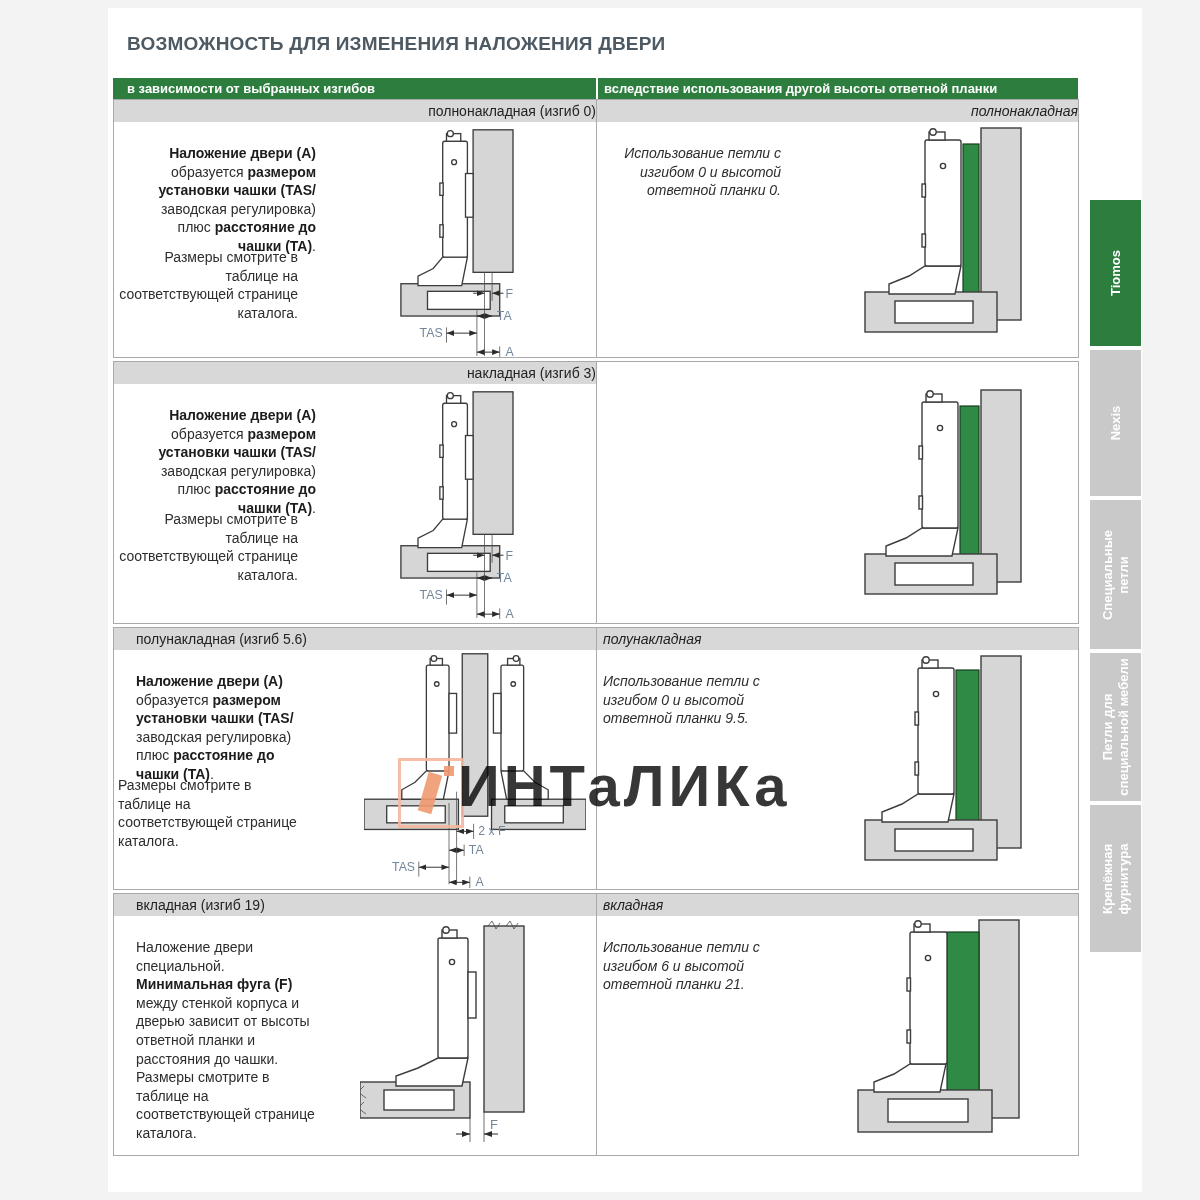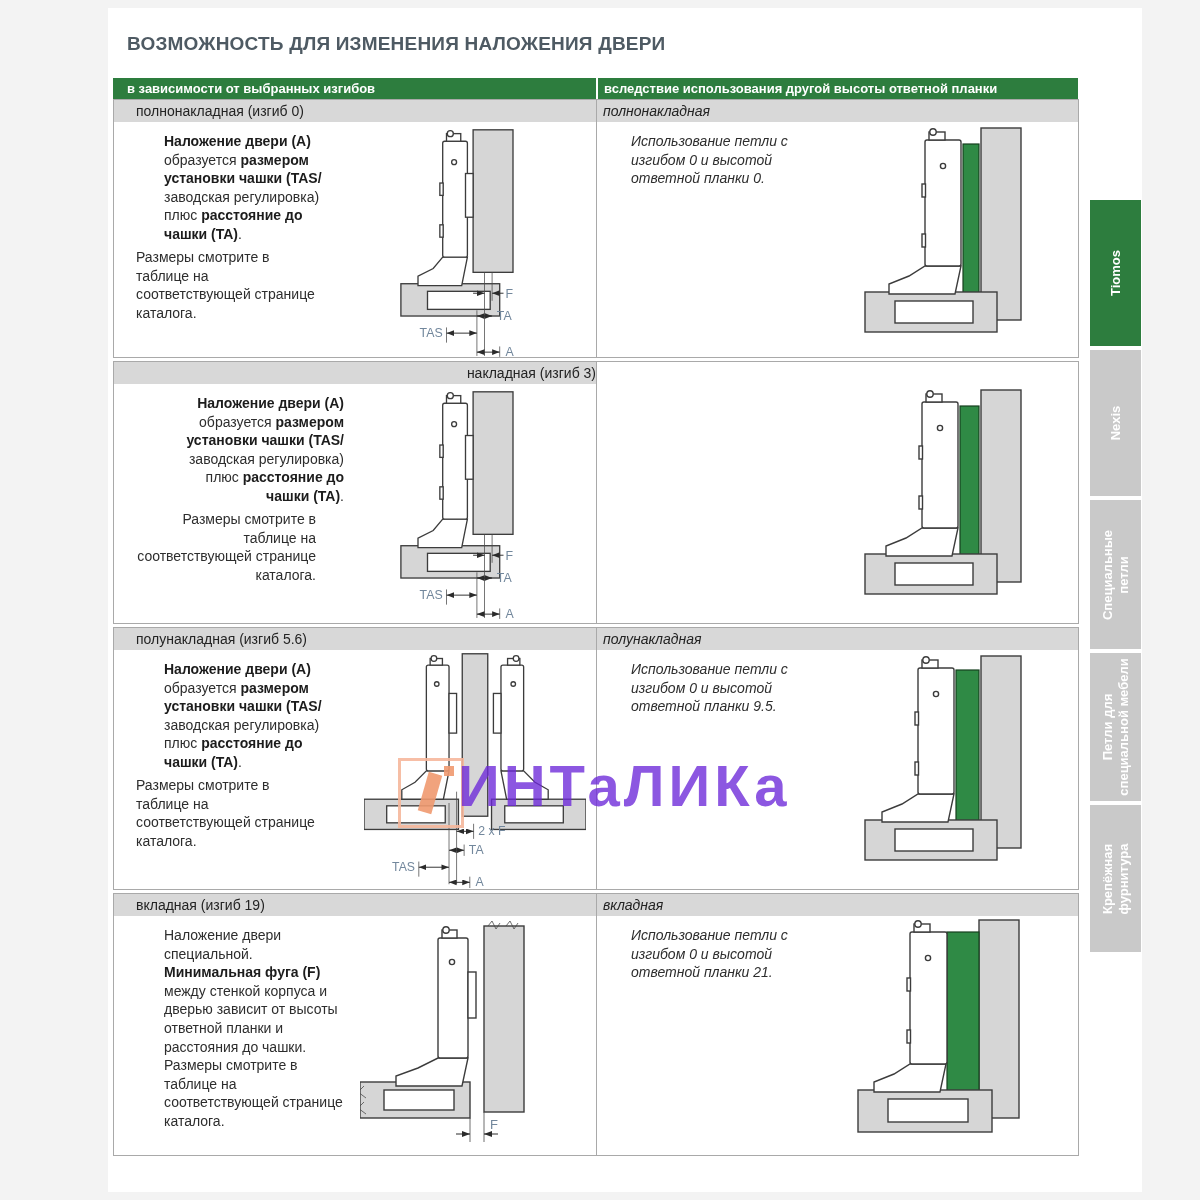--- a/index.html
+++ b/index.html
@@ -1,58 +1,58 @@
 <!DOCTYPE html>
 <html><head>
 <meta charset="utf-8">
 <style>
   html,body{margin:0;padding:0;}
   body{width:1200px;height:1200px;background:#f3f3f3;font-family:"Liberation Sans",sans-serif;}
-  #canvas{position:relative;width:1200px;height:1200px;overflow:hidden;}
+  #canvas{position:relative;width:1107px;height:1200px;overflow:hidden;padding-left:36px;}
   .page{position:absolute;left:108px;top:8px;width:1034px;height:1184px;background:#ffffff;}
   .title{position:absolute;left:127px;top:33px;font-size:19px;font-weight:bold;color:#4e5a63;letter-spacing:.2px;}
   .th{position:absolute;top:78px;height:21px;background:#2d7d3e;color:#fff;font-size:13px;font-weight:bold;box-sizing:border-box;padding-top:3px;}
   .th.l{left:113px;width:483px;padding-left:14px;}
   .th.r{left:598px;width:480px;padding-left:6px;}
   .sec{position:absolute;left:113px;width:966px;background:#fff;border:1px solid #a9a9a9;box-sizing:border-box;}
   .cl{position:absolute;left:0;top:0;bottom:0;width:483px;border-right:1px solid #a9a9a9;box-sizing:border-box;}
   .cr{position:absolute;left:483px;right:0;top:0;bottom:0;font-style:italic;}
   .sub{height:22px;background:#d8d8d8;font-size:14px;color:#232323;box-sizing:border-box;padding:3px 0 0 22px;}
   .cr .sub{padding-left:6px;}
-  .txt{position:absolute;left:22px;top:32px;width:180px;font-size:14px;line-height:1.33;color:#2d2d2d;white-space:pre-line;margin-left:28px;}
+  .txt{position:absolute;left:22px;top:44px;width:180px;font-size:14px;line-height:1.33;color:#2d2d2d;white-space:pre-line;}
   .cr .txt{left:6px;width:178px;}
   .txt span.b{font-weight:bold;color:#1c1c1c;}
-  .note{position:absolute;left:22px;top:148px;width:180px;font-size:14px;line-height:1.33;color:#2d2d2d;}
+  .note{position:absolute;left:4px;top:148px;width:180px;font-size:14px;line-height:1.33;color:#2d2d2d;}
   .draw{position:absolute;}
   .panel{fill:#d6d6d6;stroke:#3c3c3c;stroke-width:1.4;}
   .white{fill:#ffffff;stroke:#3c3c3c;stroke-width:1.4;}
   .green{fill:#2f8a45;stroke:#16401f;stroke-width:1.2;}
   .dim{stroke:#2b2b2b;stroke-width:1;}
   .ext{stroke:#4a4a4a;stroke-width:.8;}
   .dlabel{fill:#72879c;font-size:13px;font-family:"Liberation Sans",sans-serif;}
   .tab{position:absolute;left:1090px;width:51px;background:#c9c9c9;cursor:pointer;}
   .tab.active{background:#2d7d3e;}
   .tab-label{position:absolute;top:50%;left:50%;transform:translate(-50%,-50%) rotate(-90deg);color:#fff;font-weight:bold;font-size:13px;white-space:pre;text-align:center;line-height:1.25;}
-  .wm-text{position:absolute;left:458px;top:752px;font-size:58px;font-weight:bold;color:#6d28d9;opacity:.78;letter-spacing:4px;z-index:30;}
+  .wm-text{position:absolute;left:458px;top:752px;font-size:58px;font-weight:bold;color:#000000;opacity:.78;letter-spacing:4px;z-index:30;}
   .wm-logo{position:absolute;left:398px;top:758px;width:60px;height:64px;border:3px solid #f6b79c;opacity:.9;z-index:30;}
   .wm-bar{position:absolute;left:22px;top:12px;width:14px;height:40px;background:#f09a70;transform:rotate(16deg);}
   .wm-dot{position:absolute;right:7px;top:5px;width:10px;height:10px;background:#f09a70;}
 </style>
 </head>
 <body>
 
 <div id="canvas">
   <div class="page"></div>
 
   <div class="title">ВОЗМОЖНОСТЬ ДЛЯ ИЗМЕНЕНИЯ НАЛОЖЕНИЯ ДВЕРИ</div>
 
   <div class="th l">в зависимости от выбранных изгибов</div>
   <div class="th r">вследствие использования другой высоты ответной планки</div>
 
-  <div class="sec" style="top:99px;height:259px;">
+  <div class="sec" style="top:99px;height:259px;text-align:right;">
     <div class="cl">
       <div class="sub">полнонакладная (изгиб 0)</div>
       <div class="txt"><span class="b">Наложение двери (A)</span><span> образуется </span><span class="b">размером установки чашки (TAS/</span><span>заводская регулировка) плюс </span><span class="b">расстояние до чашки (TA)</span><span>.</span></div>
       <div class="note">Размеры смотрите в таблице на соответствующей странице каталога.</div>
       <svg class="draw" style="left:285px;top:24px;" width="190" height="233" viewBox="0 0 200 245">
         <defs>
           <marker id="ar" orient="auto" markerWidth="8" markerHeight="7" refX="8" refY="3">
               <path d="M0,0L8,3L0,6z" fill="#2b2b2b"></path>
             </marker>
           <marker id="al" orient="auto" markerWidth="8" markerHeight="7" refX="0" refY="3">
@@ -238,21 +238,21 @@
         <circle class="white" cx="92" cy="42" r="2.6"></circle>
         <line class="ext" x1="110" y1="198" x2="110" y2="222"></line>
         <line class="ext" x1="124" y1="192" x2="124" y2="222"></line>
         <line class="dim" x1="96" y1="214" x2="110" y2="214" marker-end="url(#ar)"></line>
         <line class="dim" x1="138" y1="214" x2="124" y2="214" marker-end="url(#ar)"></line>
         <text class="dlabel" x="130" y="209">F</text>
       </svg>
     </div>
     <div class="cr">
       <div class="sub">вкладная</div>
-      <div class="txt">Использование петли с изгибом 0 и высотой ответной планки 21.</div>
+      <div class="txt">Использование петли с изгибом 6 и высотой ответной планки 21.</div>
       <svg class="draw" style="left:255px;top:22px;" width="190" height="220" viewBox="0 0 190 220">
         <rect class="panel" x="127" y="4" width="40" height="198"></rect>
         <rect class="green" x="95" y="16" width="32" height="170"></rect>
         <rect class="panel" x="6" y="174" width="134" height="42"></rect>
         <rect class="white" x="36" y="183" width="80" height="23"></rect>
         <polygon class="white" points="58,148 94,148 88,176 22,176 22,166 42,158"></polygon>
         <rect class="white" x="58" y="16" width="37" height="132" rx="2"></rect>
         <rect class="white" x="62" y="8" width="16" height="8"></rect>
         <circle class="white" cx="66" cy="8" r="3.2"></circle>
         <circle class="white" cx="76" cy="42" r="2.6"></circle>

